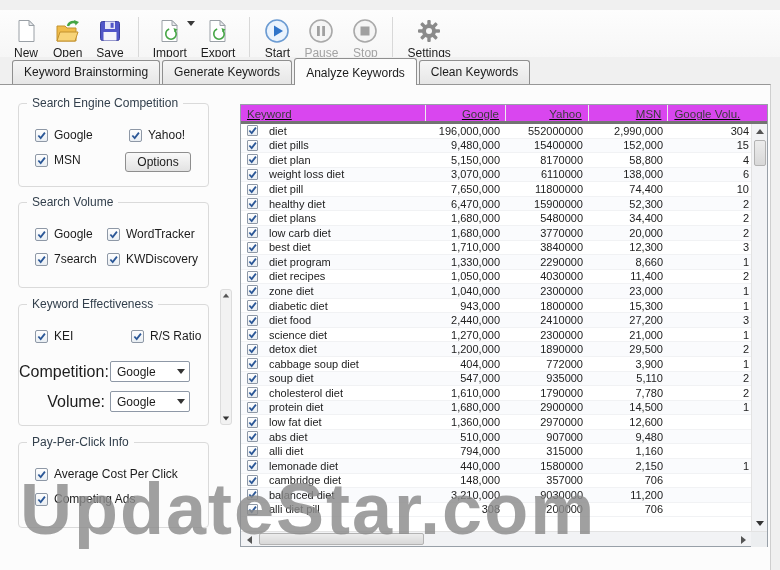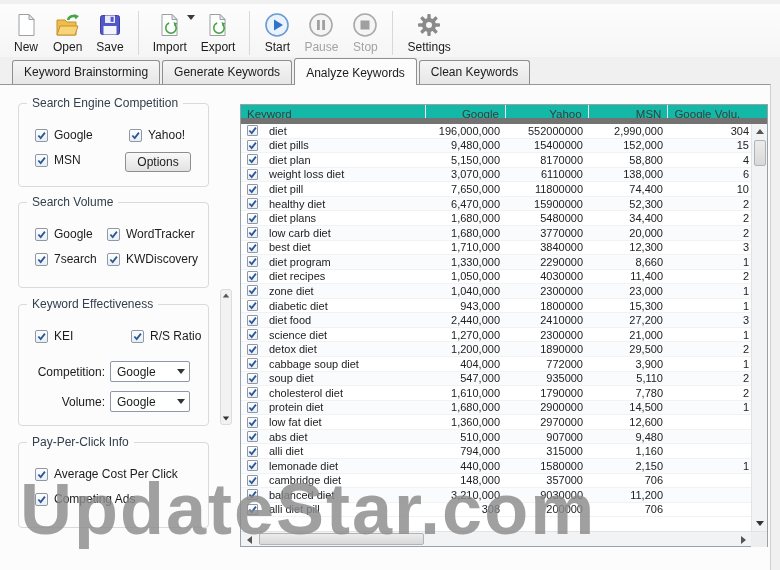--- a/index.html
+++ b/index.html
@@ -1,21 +1,21 @@
 <!DOCTYPE html>
 <html><head>
 <meta charset="utf-8">
 <style>
   * { box-sizing: border-box; margin: 0; padding: 0; }
   html,body { width:780px; height:570px; }
   body { font-family:"Liberation Sans","DejaVu Sans",sans-serif; background:#f0f0f0; overflow:hidden; }
   .window { position:relative; width:780px; height:570px; background:#f0f0f0; }
 
   
-  .toolbar { position:absolute; top:4px; left:0; width:780px; height:56px;
+  .toolbar { position:absolute; top:10px; left:0; width:780px; height:56px;
     background:linear-gradient(#fdfdfd,#f5f5f5); border-bottom:1px solid #e2e2e2;
     display:flex; align-items:center; padding:2px 0 0 6px; }
   .tsep { width:1px; height:44px; background:#d8d8d8; margin:0 7px; }
   .tbtn { display:flex; flex-direction:column; align-items:center; justify-content:center;
     padding:3px 7px 2px; border-radius:3px; cursor:default; position:relative; }
   .tbtn .ticon { width:26px; height:26px; display:flex; align-items:center; justify-content:center; }
   .tbtn .tlabel { font-size:12px; color:#1c1c1c; margin-top:2px; white-space:nowrap; }
   .tbtn.disabled .tlabel { color:#a3a3a3; }
   .tbtn .dropcaret { position:absolute; top:6px; right:-1px; width:0; height:0;
     border-left:4px solid transparent; border-right:4px solid transparent; border-top:5px solid #3a3a3a; }
@@ -39,21 +39,21 @@
     font-size:12px; color:#33404d; white-space:nowrap; }
   .cbgrid { display:grid; row-gap:11px; padding:24px 0 0 16px; }
   .cbitem { display:flex; align-items:center; gap:6px; cursor:default; }
   .cbitem .cblabel { font-size:12px; color:#1c1c1c; white-space:nowrap; }
   .cb { width:13px; height:13px; border:1px solid #8e98a6; border-radius:2px;
     background:linear-gradient(#fefefe,#e9eef3); display:inline-flex; align-items:center;
     justify-content:center; flex:0 0 auto; }
   .btn { position:absolute; font-size:12px; color:#1c1c1c; border:1px solid #8e8e8e; border-radius:3px;
     background:linear-gradient(#f9f9f9,#e2e2e2); padding:2px 0; text-align:center; cursor:default; }
   .fieldrow { position:absolute; display:flex; align-items:center; }
-  .fieldlabel { font-size:12px; color:#1c1c1c; text-align:right; }
+  .fieldlabel { font-size:16px; color:#1c1c1c; text-align:right; }
   .combo { width:80px; height:21px; border:1px solid #8e98a6; border-radius:2px; background:#fff;
     display:flex; align-items:center; margin-left:5px; cursor:default; }
   .combo .cval { flex:1; font-size:12px; color:#1c1c1c; padding-left:6px; }
   .combo .carrow { width:16px; display:flex; align-items:center; justify-content:center; }
   .tri-down { width:0; height:0; border-left:4px solid transparent; border-right:4px solid transparent;
     border-top:5px solid #333; }
   .tri-up { width:0; height:0; border-left:4px solid transparent; border-right:4px solid transparent;
     border-bottom:5px solid #555; }
   .tri-left { width:0; height:0; border-top:4px solid transparent; border-bottom:4px solid transparent;
     border-right:5px solid #555; }
@@ -62,21 +62,21 @@
 
   
   .miniscroll { position:absolute; left:220px; top:204px; width:12px; height:136px;
     background:#f2f2f2; border:1px solid #dcdcdc; border-radius:3px; display:flex;
     flex-direction:column; justify-content:space-between; align-items:center; padding:3px 0; }
   .miniscroll .tri-up, .miniscroll .tri-down { transform:scale(.8); }
 
   
   .gridbox { position:absolute; left:240px; top:19px; width:528px; height:443px;
     background:#fff; border:1px solid #98a0a8; display:flex; flex-direction:column; }
-  .ghead { display:flex; height:19px; border-bottom:6px solid #737373; background:#14b8a6; flex:0 0 auto;text-decoration:underline; }
+  .ghead { display:flex; height:19px; border-bottom:3px solid #737373; background:#d946ef; flex:0 0 auto;text-decoration:underline; }
   .gh { font-size:11.5px; color:#3c3c3c; padding:3px 6px 0; white-space:nowrap; overflow:hidden; }
   .gh.num { text-align:right; border-left:1px solid #ececec; }
   .gbodywrap { display:flex; flex:1 1 auto; min-height:0; }
   .gbody { width:510px; overflow:hidden; }
   .tr { display:flex; height:14.57px; align-items:center; border-bottom:1px solid #f1f2f4; }
   .tr:nth-child(even) { background:#fafbfd; }
   .td { font-size:11px; color:#222; white-space:nowrap; overflow:hidden; padding:0 6px; }
   .c-check { width:22px; flex:0 0 auto; display:flex; justify-content:center; padding:0; }
   .c-kw   { width:163px; flex:0 0 auto; }
   .c-g    { width:80px;  flex:0 0 auto; text-align:right; }

